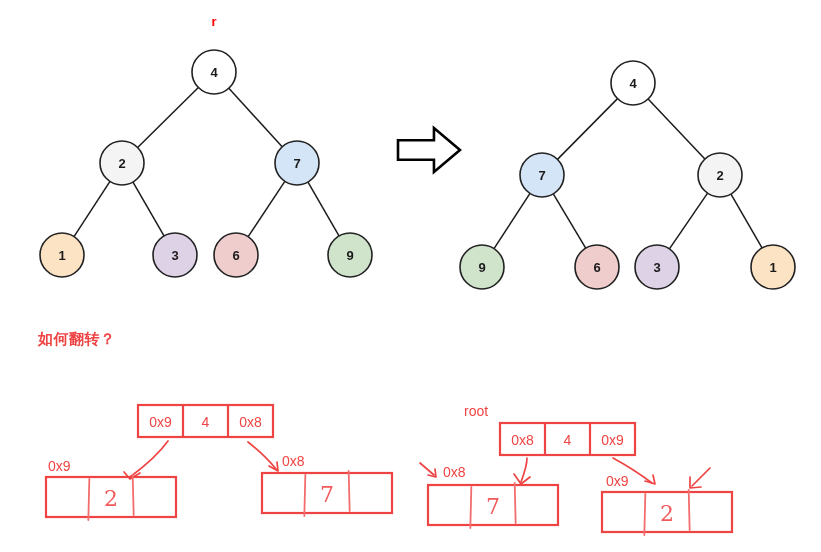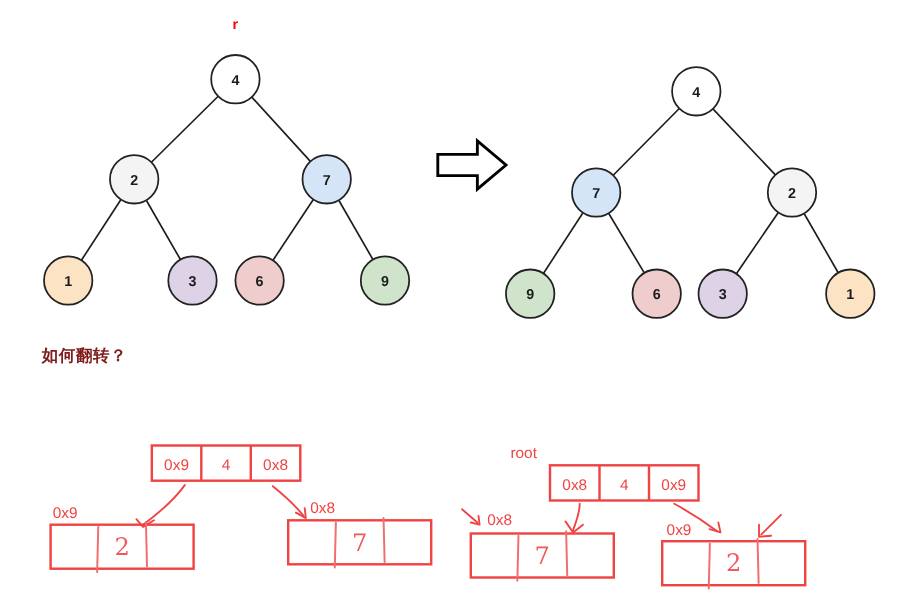--- a/index.html
+++ b/index.html
@@ -17,24 +17,24 @@
   #root-canvas {
     position: absolute;
     left: 0;
     top: 0;
     width: 821px;
     height: 552px;
   }
   .section-heading {
     position: absolute;
     left: 38px;
-    top: 314px;
+    top: 330px;
     font-size: 15px;
     font-weight: bold;
-    color: #7f1d1d;
+    color: #ef4444;
     letter-spacing: 0.5px;
     font-family: "DejaVu Sans", "Liberation Sans", sans-serif;
   }
   svg { display: block; }
   .node-circle {
     stroke: #222222;
     stroke-width: 1.6;
   }
   .node-label {
     font-family: "Liberation Sans", "DejaVu Sans", sans-serif;

